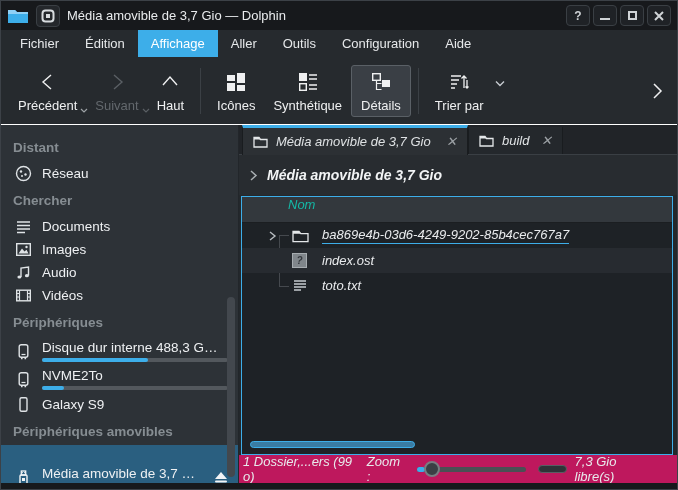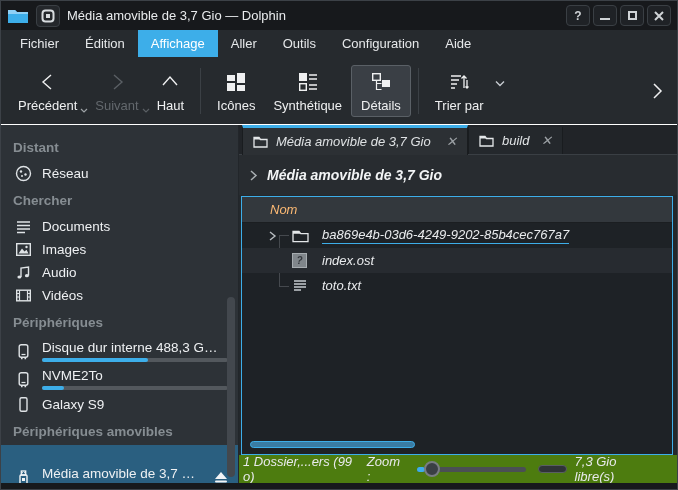--- a/index.html
+++ b/index.html
@@ -72,34 +72,34 @@
   .tab-filler { flex:1; background:#212428; }
 
   .breadcrumb { height:40px; flex:0 0 40px; background:#282c30; display:flex;
                 align-items:center; gap:9px; padding-left:10px; }
   .breadcrumb .loc { font-weight:bold; font-size:14px; color:#f2f4f5; }
 
   
   .fileview { flex:1; margin:1px 4px 0 2px; border:1px solid #3daee9; background:#1e2226;
               position:relative; overflow:hidden; }
   .fv-header { height:26px; background:#33383d; border-bottom:1px solid #1b1e21;
-               display:flex; align-items:center; padding-left:28px; color:#fdba74; }
+               display:flex; padding-left:46px; color:#14b8a6; }
   .fv-row { height:25px; display:flex; align-items:center; position:relative; color:#e9ebed; }
   .fv-row.alt { background:#272b30; }
   .fv-row .expander { position:absolute; left:26px; display:flex; }
   .fv-row .ficon { position:absolute; left:50px; display:flex; }
   .fv-row .fname { margin-left:80px; white-space:nowrap; }
   .fv-row .fname.hovered { border-bottom:1px solid #3daee9; padding-bottom:1px; }
   .tree-vline { position:absolute; left:37px; top:38px; width:1px; height:51px; background:#45494e; }
   .tree-stub { position:absolute; left:37px; width:10px; height:1px; background:#45494e; }
   .hscrollbar { position:absolute; left:8px; bottom:6px; width:165px; height:7px;
                 background:#3a7ca3; border:1px solid #3daee9; border-radius:4px; }
 
   
-  .statusbar { height:28px; flex:0 0 28px; background:#4d7c0f; display:flex; align-items:center;
+  .statusbar { height:28px; flex:0 0 28px; background:#be185d; display:flex; align-items:center;
                padding:0 23px 0 4px; gap:8px; color:#e8eaec; font-size:13px; }
   .zoom-slider { width:118px; height:5px; background:#4a4f54; border-radius:3px;
                  position:relative; margin:0 4px; }
   .zoom-slider .zfill { position:absolute; left:0; top:0; height:5px; background:#3daee9;
                         border-radius:3px; }
   .zoom-handle { position:absolute; left:7px; top:-6px; width:16px; height:16px;
                  border-radius:50%; background:#3a3f44; border:2px solid #787d82; }
   .cap-pill { width:30px; height:8px; border:1px solid #595e63; border-radius:4px;
               background:#2f3337; overflow:hidden; margin-left:auto; }
   .cap-pill .cfill { height:100%; width:40%; background:#585d62; border-radius:4px; }

